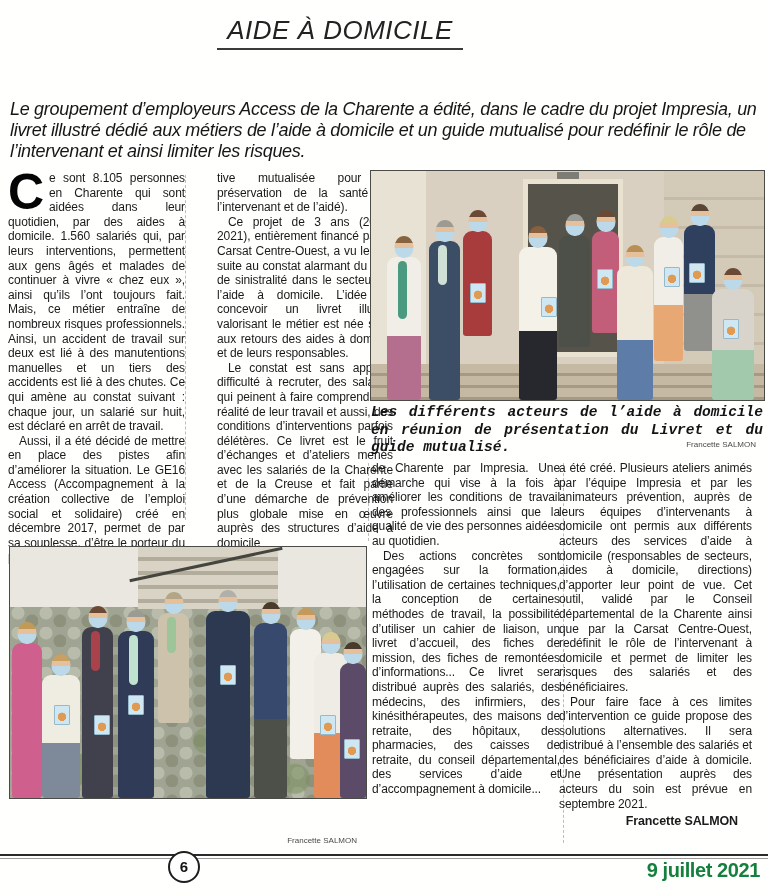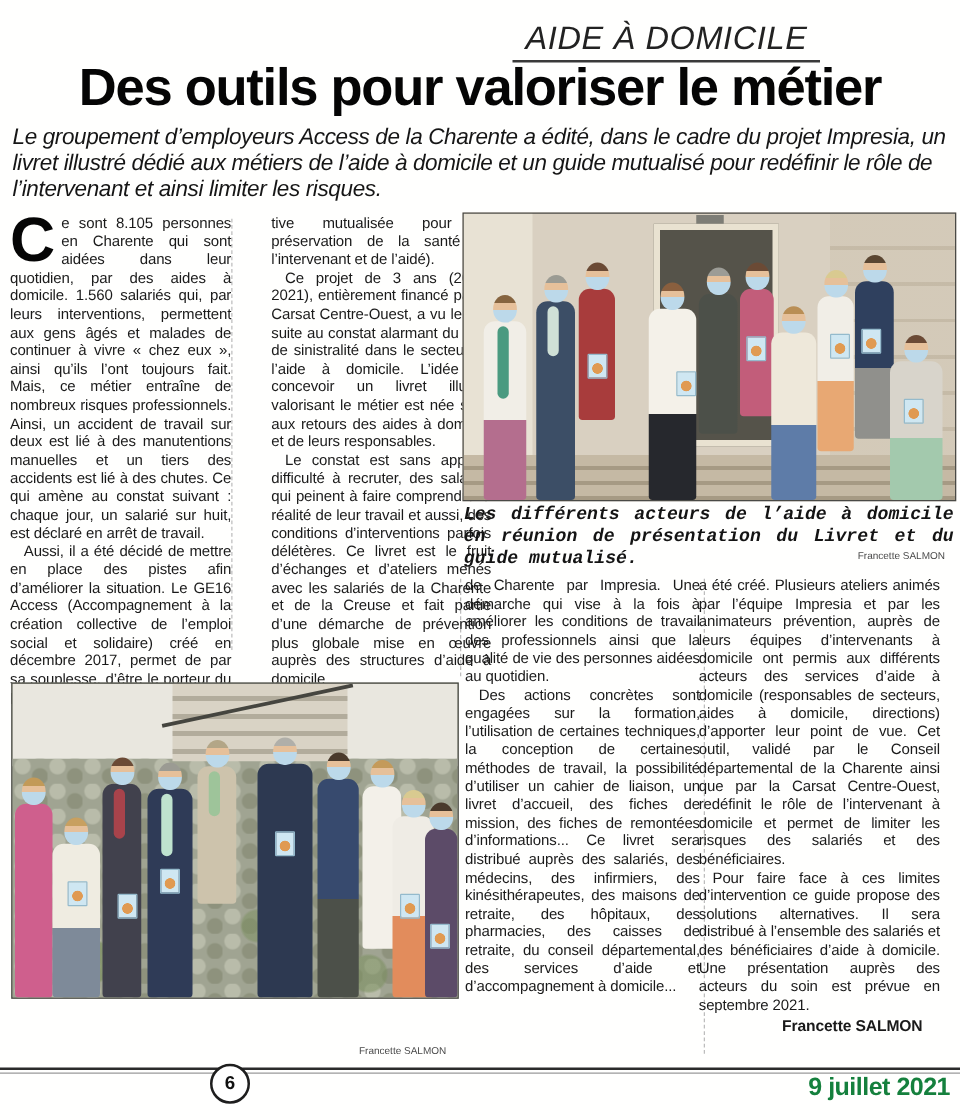--- a/index.html
+++ b/index.html
@@ -1,20 +1,20 @@
 <!DOCTYPE html>
 <html><head>
 <meta charset="utf-8">
 <style>
   html,body{margin:0;padding:0;background:#fff;}
   .page{position:relative;width:768px;height:896px;background:#fffffe;overflow:hidden;
         font-family:"Liberation Sans",sans-serif;color:#1a1a1a;}
 
   
-  .kicker{position:absolute;top:15px;left:0;width:656px;text-align:right;}
+  .kicker{position:absolute;top:15px;left:12px;width:656px;text-align:center;}
   .kicker span{display:inline-block;font-style:italic;font-size:26px;letter-spacing:.5px;
                padding:0 10px 2px 10px;border-bottom:2px solid #3a3a3a;color:#222;}
   .headline{position:absolute;top:48px;left:0;width:768px;text-align:center;
             font-size:42px;font-weight:bold;letter-spacing:-1px;line-height:1.05;color:#050505;}
   .standfirst{position:absolute;top:99px;left:10px;width:748px;text-align:left;
               font-style:italic;font-size:18px;line-height:21px;letter-spacing:-.3px;color:#161616;}
 
   
   .col{position:absolute;font-size:12px;line-height:14.6px;letter-spacing:-.1px;text-align:justify;}
   .par{margin:0;text-align:justify;}
@@ -50,21 +50,20 @@
   .date{position:absolute;top:859px;right:8px;font-weight:bold;font-size:20px;letter-spacing:-.4px;color:#15803d;}
 </style>
 </head>
 <body>
 
 <div class="page">
 
   <div class="kicker">
     <span>AIDE À DOMICILE</span>
   </div>
-  <div class="headline">Des outils pour valoriser le métier</div>
   <div class="standfirst">Le groupement d’employeurs Access de la Charente a édité, dans le cadre du projet Impresia, un livret illustré dédié aux métiers de l’aide à domicile et un guide mutualisé pour redéfinir le rôle de l’intervenant et ainsi limiter les risques.</div>
 
   <div class="vsep" style="left:185px;top:175px;height:345px;"></div>
   <div class="vsep" style="left:368px;top:463px;height:78px;"></div>
   <div class="vsep" style="left:563px;top:463px;height:380px;"></div>
 
   <div class="col" style="left:8px;top:171px;width:177px;">
     <p class="par"><span class="dropcap">C</span><span>e sont 8.105 personnes en Charente qui sont aidées dans leur quotidien, par des aides à domicile. 1.560 salariés qui, par leurs interventions, permettent aux gens âgés et malades de continuer à vivre « chez eux », ainsi qu’ils l’ont toujours fait. Mais, ce métier entraîne de nombreux risques professionnels. Ainsi, un accident de travail sur deux est lié à des manutentions manuelles et un tiers des accidents est lié à des chutes. Ce qui amène au constat suivant : chaque jour, un salarié sur huit, est déclaré en arrêt de travail.</span></p>
     <p class="par ind">Aussi, il a été décidé de mettre en place des pistes afin d’améliorer la situation. Le GE16 Access (Accompagnement à la création collective de l’emploi social et solidaire) créé en décembre 2017, permet de par sa souplesse, d’être le porteur du projet Impresia (initia-</p>
   </div>

